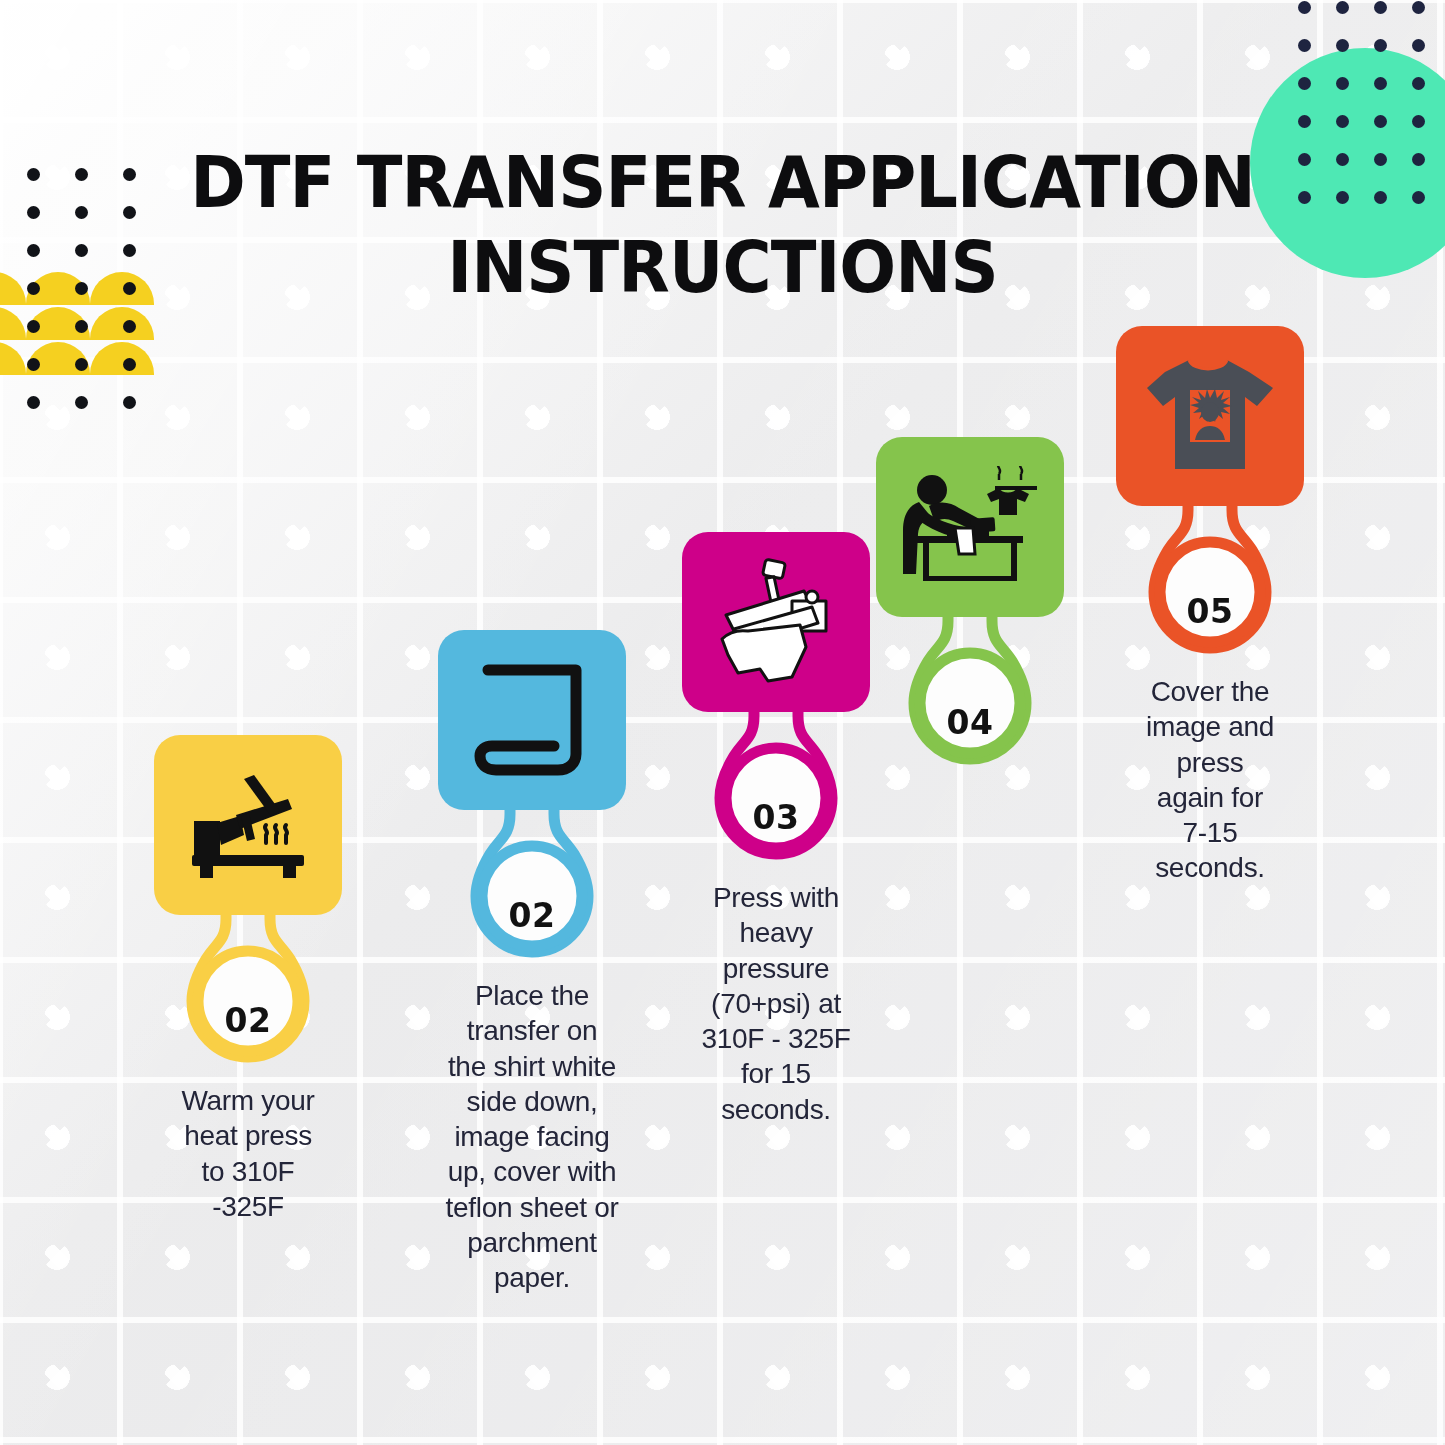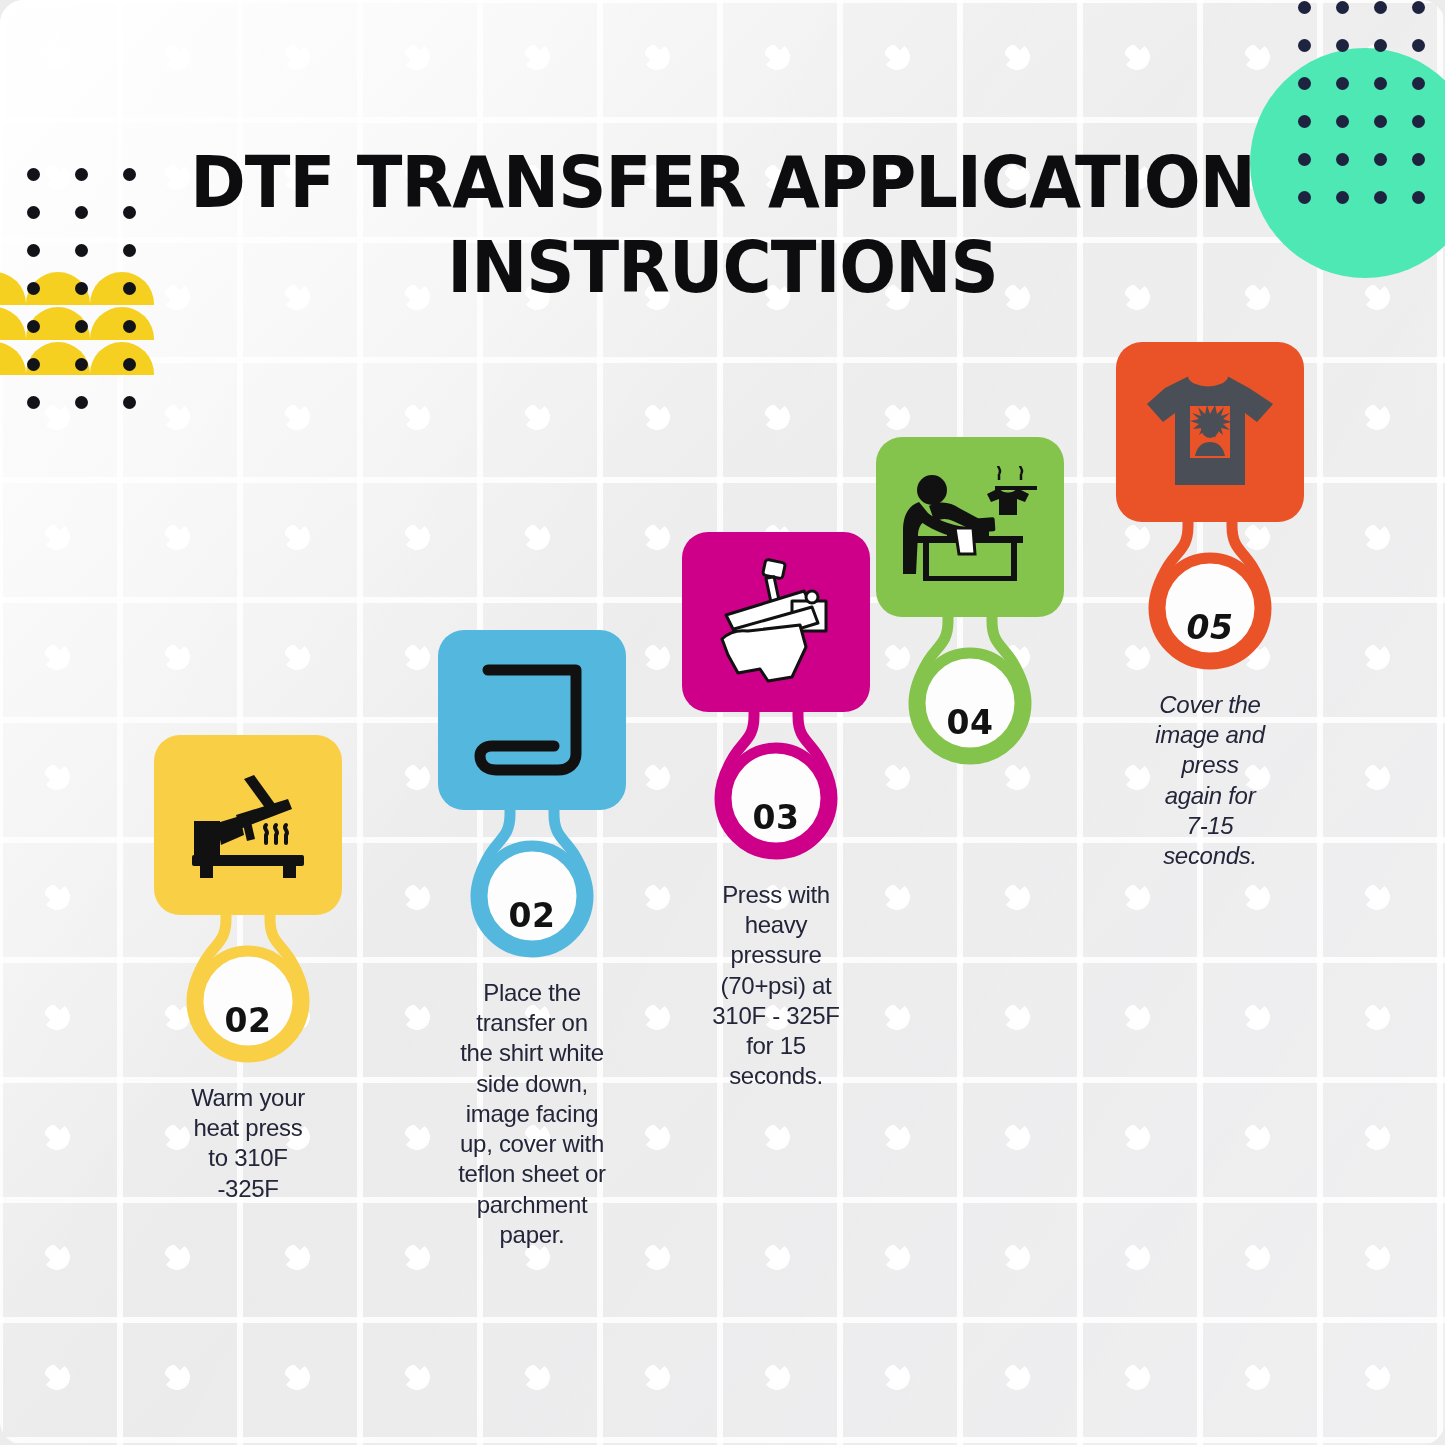--- a/index.html
+++ b/index.html
@@ -8,21 +8,20 @@
     font-family:"Liberation Sans",sans-serif;
     background:#ececed;
     overflow:hidden;
   }
   #stage{
     position:relative;
     width:1445px;height:1445px;
     overflow:hidden;
     background:
       linear-gradient(135deg,#ffffff 0%,#ececed 45%,#e7e7e9 100%);
-    border-radius: 24px;
   }
   
   .bg-grid{
     position:absolute;inset:0;
     background-image:
       linear-gradient(to right,rgba(255,255,255,.85) 0 6px,transparent 6px),
       linear-gradient(to bottom,rgba(255,255,255,.85) 0 6px,transparent 6px);
     background-size:120px 120px;
     background-position:-3px -3px;
     pointer-events:none;
@@ -99,21 +98,21 @@
     text-align:center;
     font-family:"DejaVu Sans",sans-serif;
     font-weight:bold;
     font-size:33px;
     color:#121212;
     letter-spacing:.5px;
     z-index:4;
   }
   .caption{
     margin-top:4px;
-    font-size:24px;
+    font-size:28px;
     line-height:1.26;
     color:#232539;
     font-family:"Liberation Sans",sans-serif;
     font-weight:400;
     letter-spacing:-.3px;
     white-space:pre-line;
     text-align:center;
   }
 </style>
 </head>
@@ -408,21 +407,21 @@
       <div class="connector">
         <svg width="250" height="170" viewBox="0 0 250 170">
           <path d="M103 0 h44 v10 c0 22 10 24 20 40 c9 15 14 28 14 42 c0 31 -25 56 -56 56 s-56 -25 -56 -56 c0 -14 5 -27 14 -42 c10 -16 20 -18 20 -40 z" fill="none" stroke="#85C44C" stroke-width="11"></path>
           <circle cx="125" cy="92" r="50" fill="#fdfdfd"></circle>
           <circle cx="125" cy="92" r="50" fill="none" stroke="#85C44C" stroke-width="11"></circle>
         </svg>
         <div class="badge-num">04</div>
       </div>
     </div>
 
-    <div class="step" style="left:1085px;top:342px;font-style:italic;">
+    <div class="step" style="left:1085px;top:326px;">
       <div class="card" style="background:#EA5327;">
         <svg width="134" height="124" viewBox="0 0 134 124">
           <path d="M46 6 L22 18 L4 34 L20 52 L32 43 v72 h70 v-72 l12 9 l16 -18 L106 18 L84 6 c-4 12 -34 12 -38 0 z" fill="#4A4E56"></path>
           <path d="M46 6 c4 12 34 12 38 0" fill="none" stroke="#EA5327" stroke-width="3"></path>
           <rect x="47" y="36" width="40" height="52" fill="#EA5327"></rect>
           <g fill="#4A4E56">
             <path d="M67 44 l-3 -9 l-2 9 l-7 -7 l3 9 l-9 -3 l7 6 l-9 2 l9 3 l-6 5 l9 -1 l-3 7 l7 -5 l1 8 l4 -8 l4 8 l2 -8 l6 5 l-2 -7 l9 2 l-7 -6 l9 -2 l-9 -3 l7 -6 l-9 3 l3 -9 l-7 7 l-2 -9 z"></path>
             <ellipse cx="67" cy="58" rx="9" ry="10"></ellipse>
             <path d="M52 86 c2 -10 8 -14 15 -14 s13 4 15 14 z"></path>
           </g>

